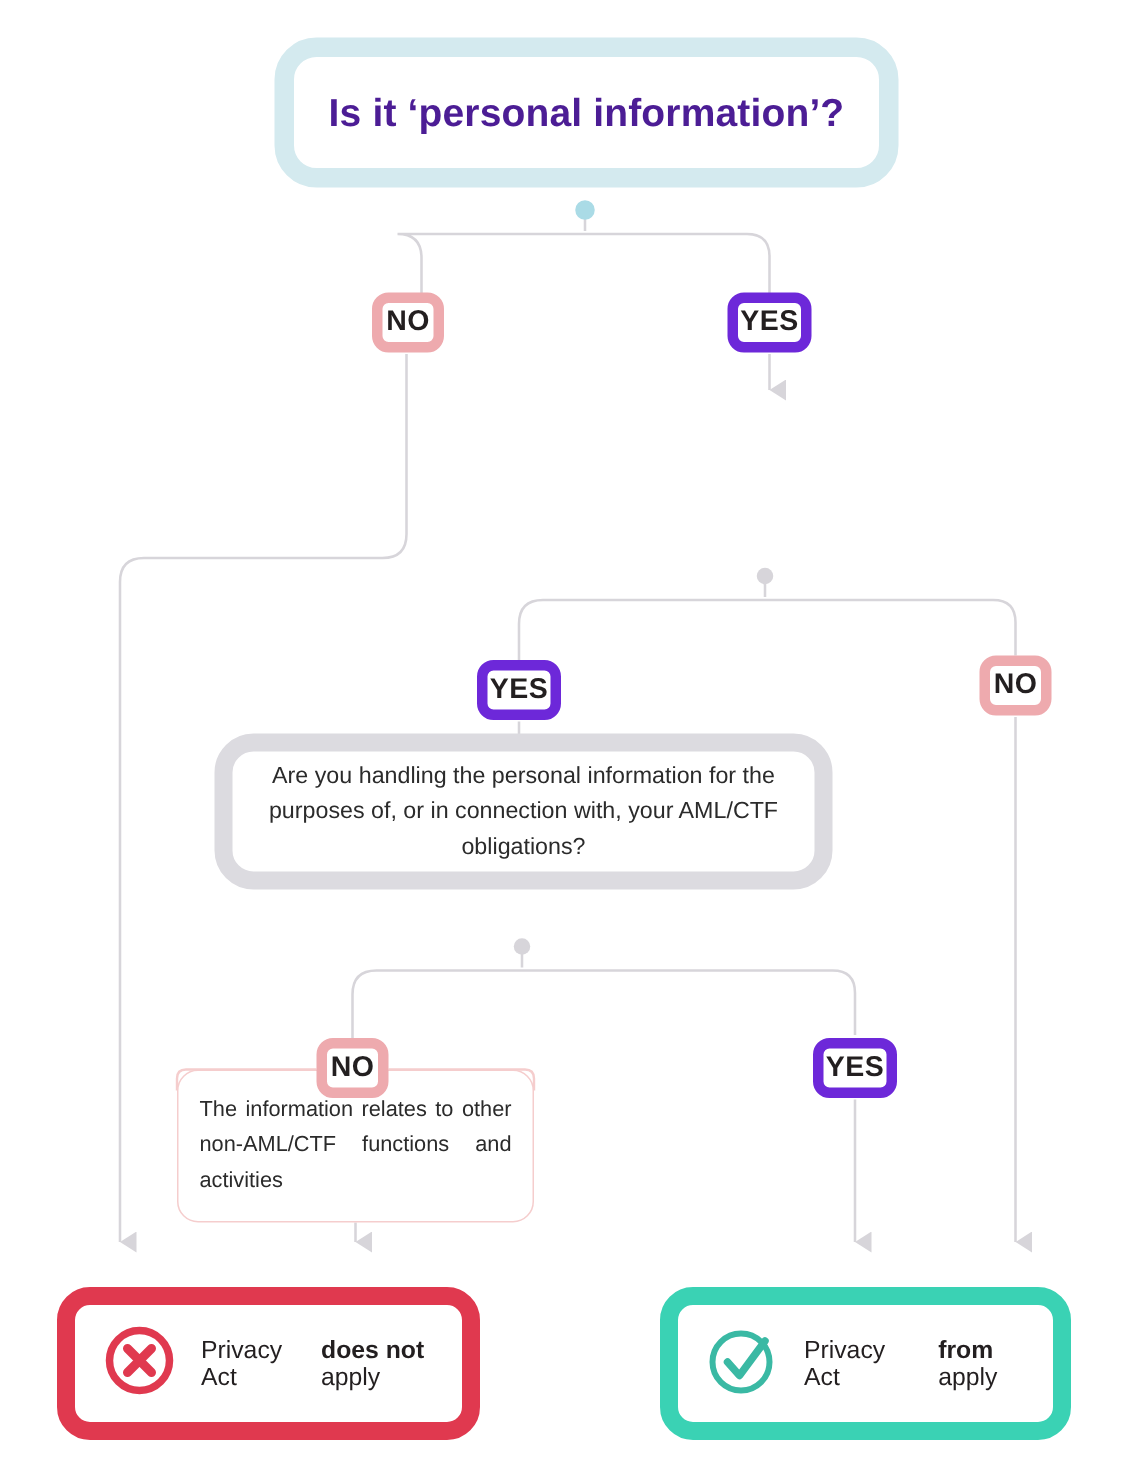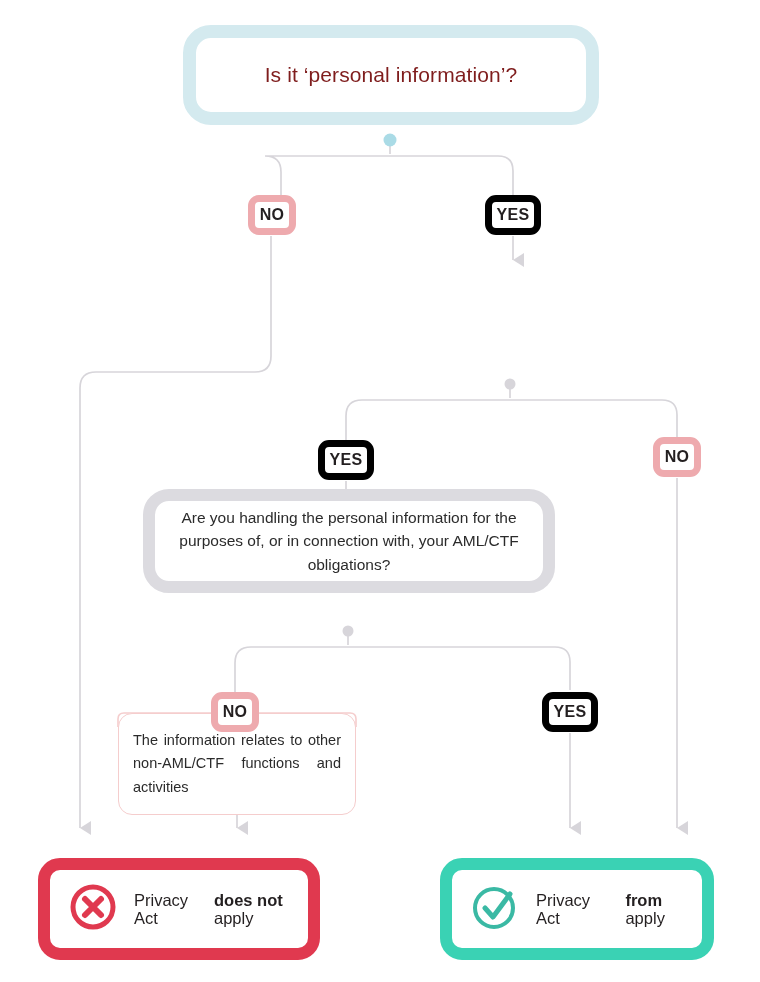--- a/index.html
+++ b/index.html
@@ -34,23 +34,23 @@
   }
 
   
   .node--q1 {
     left: 183px; top: 25px;
     width: 416px; height: 100px;
     border: 13px solid #d4eaef;
     border-radius: 28px;
   }
   .node--q1 .qtext {
-    font-size: 21px;
-    font-weight: normal;
-    color: #7f1d1d;
+    font-size: 26px;
+    font-weight: bold;
+    color: #4c1d95;
     letter-spacing: 0.1px;
   }
 
   
   .node--grey {
     border: 12px solid #dcdbe0;
     border-radius: 26px;
   }
   .node--q2 { left: 347px; top: 270px; width: 334px; height: 106px; }
   .node--q3 { left: 143px; top: 489px; width: 412px; height: 104px; }
@@ -107,29 +107,29 @@
   .outcome-text .l2 b { font-weight: bold; }
 
   
   .pill {
     position: absolute;
     width: 48px; height: 40px;
     background: #ffffff;
     display: flex;
     align-items: center;
     justify-content: center;
-    font-size: 16px;
+    font-size: 19px;
     font-weight: bold;
     color: #231f20;
     border-radius: 11px;
     letter-spacing: 0.3px;
     z-index: 5;
   }
   .pill--no  { border: 7px solid #eeaaae; }
-  .pill--yes { border: 7px solid #000000; }
+  .pill--yes { border: 7px solid #6d28d9; }
   .pill--wide { width: 56px; }
 </style>
 </head>
 <body>
 
 <div id="stage">
 
   <svg id="wires" viewBox="0 0 760 982" width="760" height="982">
     <defs>
       <marker id="arw" markerWidth="14" markerHeight="12" refX="7" refY="11" orient="auto" markerUnits="userSpaceOnUse">

